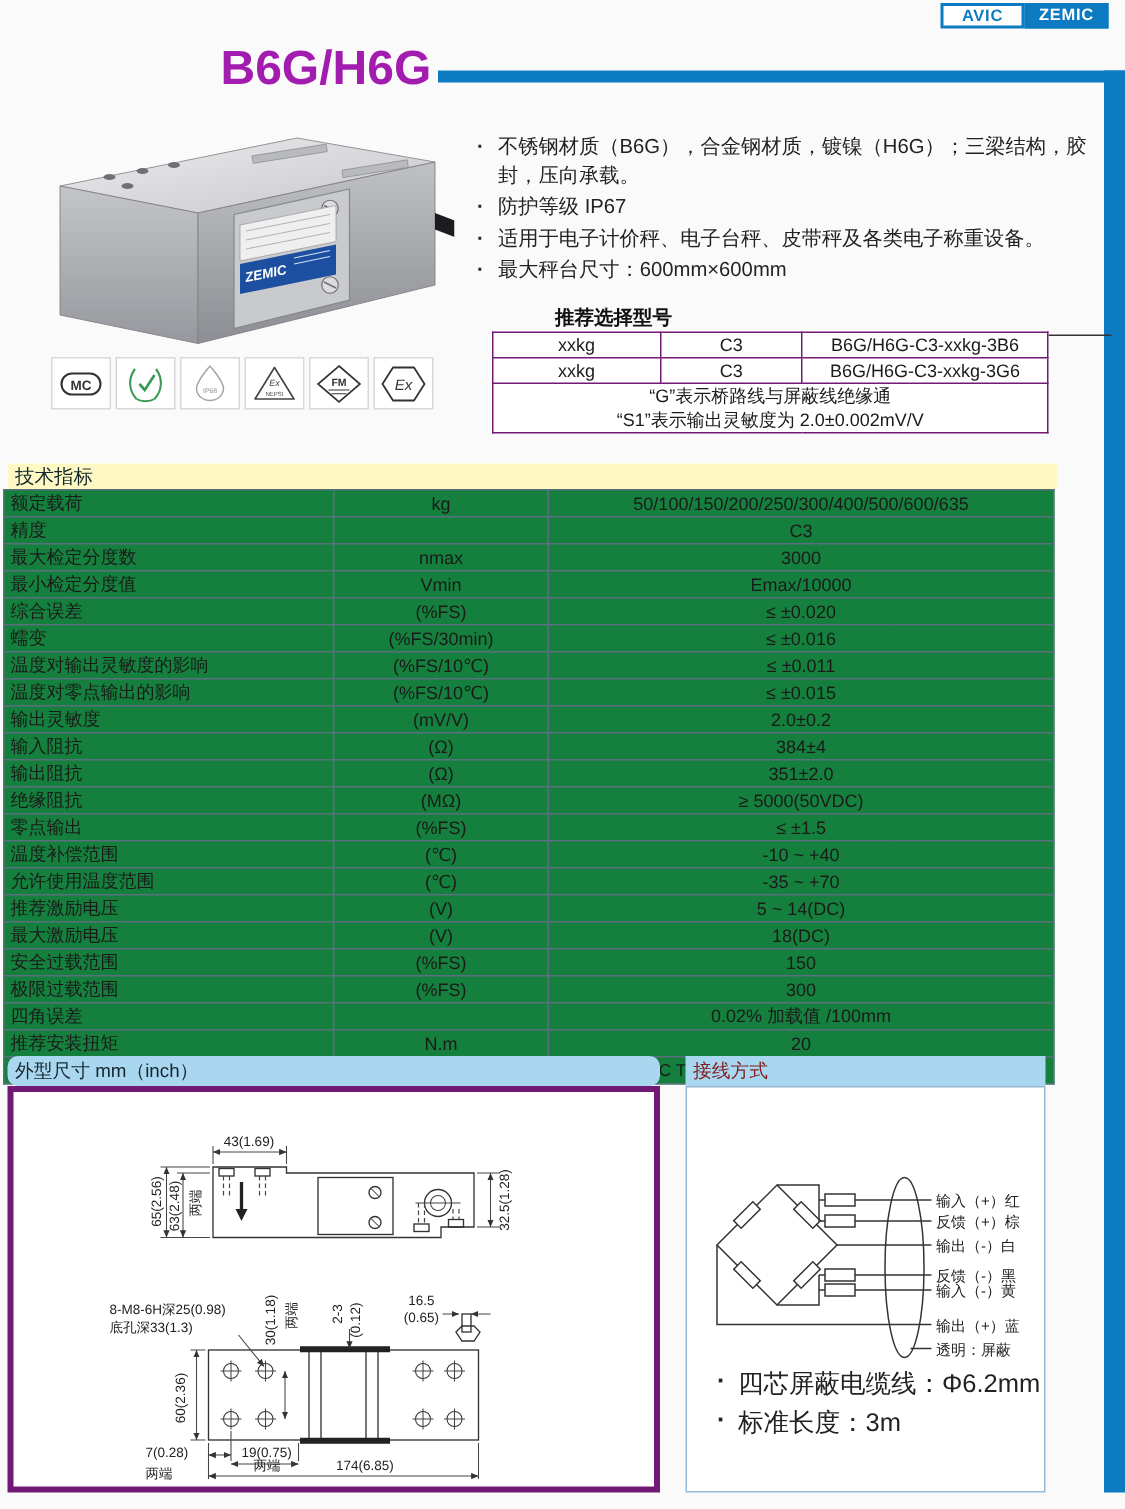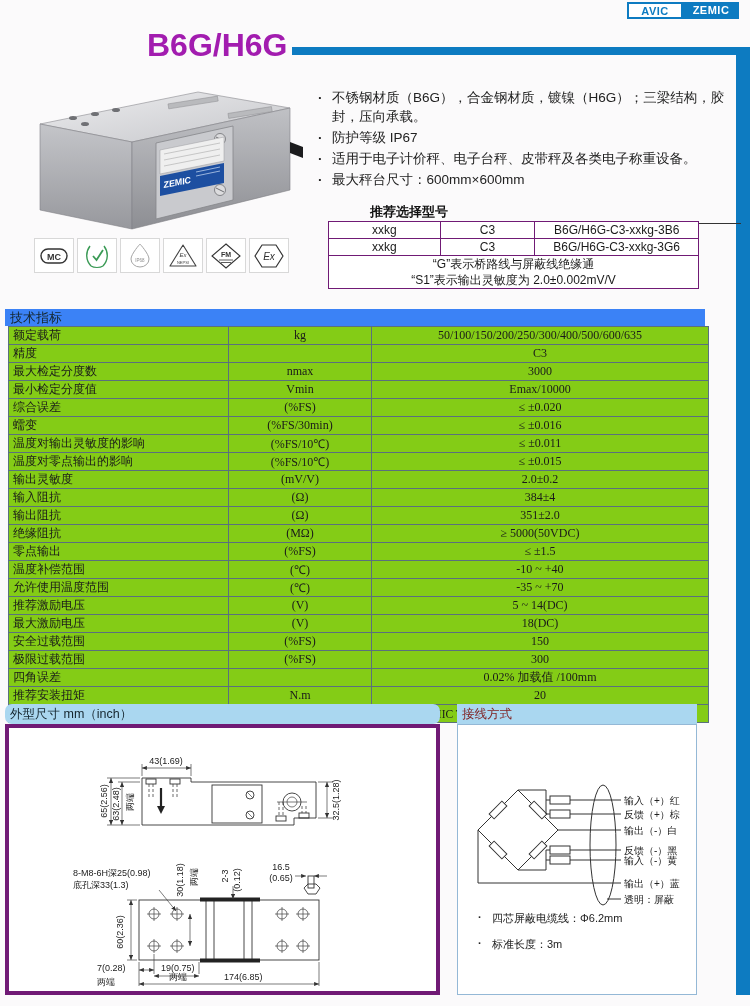--- a/index.html
+++ b/index.html
@@ -33,38 +33,38 @@
                font-size:12px;background:#fff;}
   .model-table td{border:1px solid #701a75;text-align:center;height:16px;padding:0 2px;}
   .model-note div{line-height:16px;}
 
   
   .certs{left:34px;top:238px;display:flex;gap:3px;}
   .cert{width:38px;height:33px;background:#fff;border:1px solid #d8d8d8;
         display:flex;align-items:center;justify-content:center;}
 
   
-  .spec-head{left:5px;top:309px;width:700px;height:17px;background:#3b82f6;
+  .spec-head{left:5px;top:309px;width:700px;height:17px;background:#fef9c3;
              font-size:13px;line-height:17px;padding-left:5px;box-sizing:border-box;color:#15262e;}
-  .spec-table{left:8px;top:326px;width:700px;border-collapse:collapse;font-size:12px;
-              background:#84cc16;table-layout:fixed;font-family:Liberation Serif, serif;}
+  .spec-table{left:2px;top:326px;width:700px;border-collapse:collapse;font-size:12px;
+              background:#15803d;table-layout:fixed;}
   .spec-table td{border:1px solid #5a707e;height:16px;padding:0 2px;overflow:hidden;white-space:nowrap;}
   .spec-table td.lbl{padding-left:4px;}
   .spec-table td.ctr{text-align:center;}
   .spec-table td.sm{font-size:11.5px;padding:0 1px;}
 
   
   .dims-head{left:5px;top:704px;width:435px;height:20px;background:#aad7f0;font-size:12.5px;
              line-height:20px;padding-left:5px;box-sizing:border-box;color:#15262e;border-radius:7px;}
   .dims-box{left:5px;top:724px;width:435px;height:271px;background:#fff;border:4px solid #701a75;box-sizing:border-box;}
   .wire-head{left:457px;top:704px;width:240px;height:20px;background:#aad7f0;font-size:12.5px;
              line-height:20px;padding-left:5px;box-sizing:border-box;color:#7f1d1d;}
   .wire-box{left:457px;top:724px;width:240px;height:271px;background:#fff;border:1px solid #94b8d6;box-sizing:border-box;}
 
-  .wnote{position:absolute;left:34px;font-size:11px;color:#222;}
+  .wnote{position:absolute;left:34px;font-size:17px;color:#222;}
   .wnote::before{content:"·";position:absolute;left:-14px;font-weight:bold;}
   .wnote.n0{top:186px;} .wnote.n1{top:212px;}
 
   
   svg text{font-family:"Liberation Sans","DejaVu Sans",sans-serif;}
   .dims text{font-size:9px;fill:#222;}
   .dims .ln{stroke:#333;stroke-width:0.9;fill:none;}
   .dims .thin{stroke:#444;stroke-width:0.7;fill:none;}
   .dims .dash{stroke:#444;stroke-width:0.8;fill:none;stroke-dasharray:3 2;}
   .wiring .ln{stroke:#333;stroke-width:1;fill:none;}

